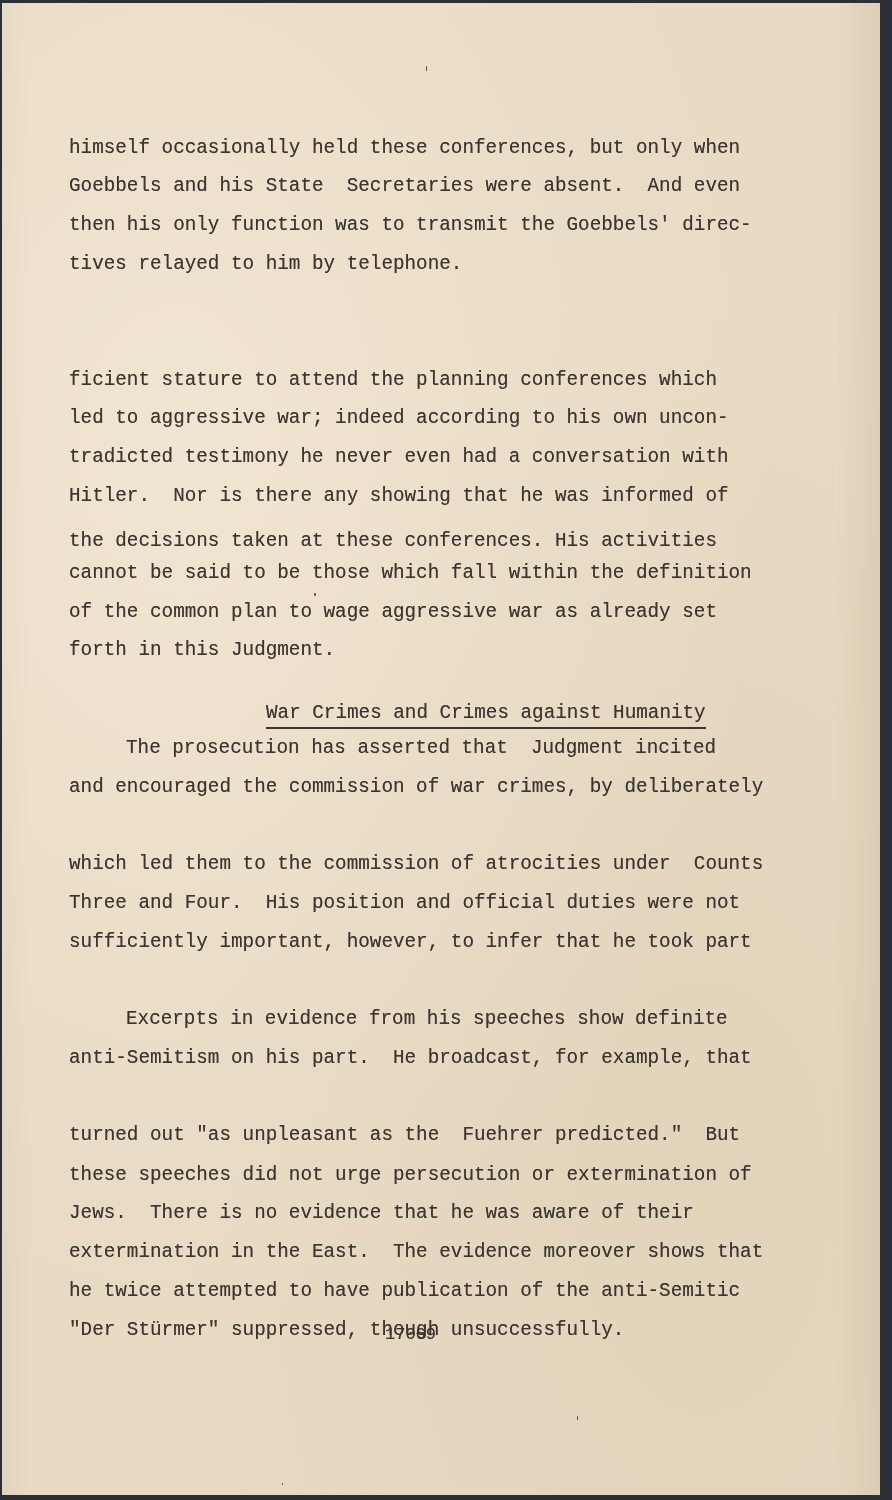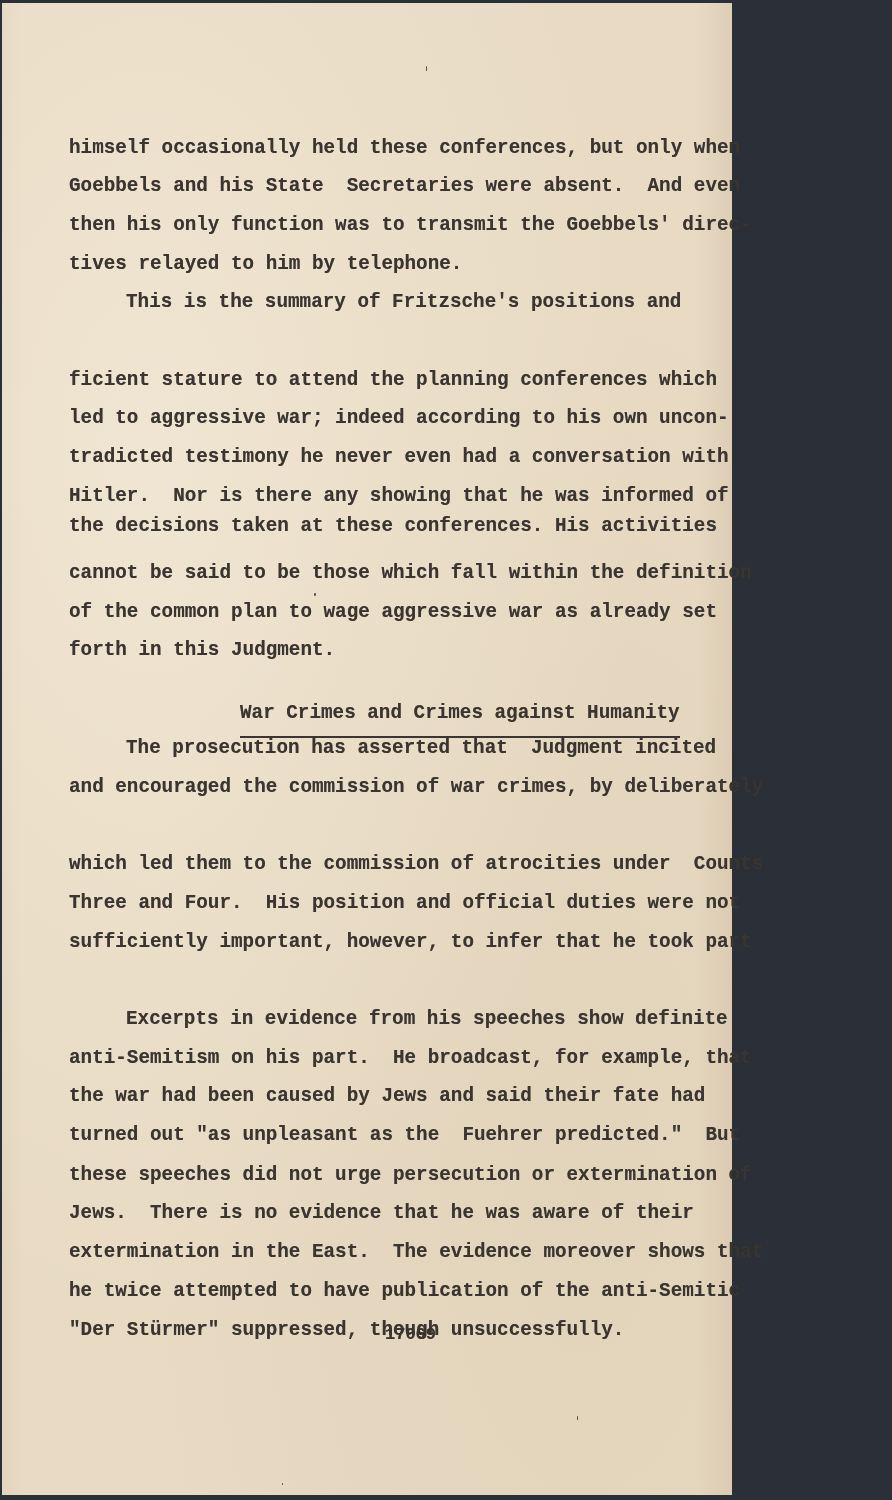--- a/index.html
+++ b/index.html
@@ -2,79 +2,76 @@
 <html><head>
 <meta charset="utf-8">
 <style>
   html, body { margin: 0; padding: 0; }
   body {
     width: 892px; height: 1500px; position: relative; overflow: hidden;
     background: #2b3038;
     font-family: "Liberation Mono", "DejaVu Sans Mono", monospace;
   }
   .page {
-    position: absolute; left: 2px; top: 3px; width: 730px; height: 1492px;
+    position: absolute; left: 2px; top: 3px; width: 878px; height: 1492px;
     background: #e8dac3;
     background-image:
       radial-gradient(ellipse at 20% 30%, rgba(255,250,238,0.35), rgba(255,250,238,0) 60%),
       radial-gradient(ellipse at 80% 80%, rgba(200,180,150,0.18), rgba(200,180,150,0) 55%),
       linear-gradient(90deg, rgba(180,160,130,0.10) 0%, rgba(0,0,0,0) 3%, rgba(0,0,0,0) 95%, rgba(170,150,120,0.18) 100%);
-    font-weight: bold;
   }
   .line {
     position: absolute; left: 67px;
     font-size: 19.3px; line-height: 24px; height: 24px;
     color: #3a3530; white-space: pre; letter-spacing: 0;
     text-shadow: 0 0 0.6px rgba(40,35,30,0.5);
   }
   .indent { left: 124px; }
   .heading {
-    position: absolute; left: 238px; top: 698px;
+    position: absolute; left: 264px; top: 698px;
     font-size: 19.3px; line-height: 24px; color: #3a3530; white-space: pre;
-    border-bottom: 2px solid #3a3530; padding-bottom: 11px;
+    border-bottom: 2px solid #3a3530; padding-bottom: 2px;
     text-shadow: 0 0 0.6px rgba(40,35,30,0.5);
   }
   .pagenum {
     position: absolute; left: 383px; top: 1320px;
     font-size: 17px; line-height: 24px; color: #3a3530;
     text-shadow: 0 0 0.6px rgba(40,35,30,0.5);
   }
   .speck { position: absolute; width: 2px; height: 3px; background: #5a5048; border-radius: 1px; }
 </style>
 </head>
 <body>
 
 <div class="page">
 
   <div class="line" style="top:133px">himself occasionally held these conferences, but only when</div>
   <div class="line" style="top:171px">Goebbels and his State  Secretaries were absent.  And even</div>
   <div class="line" style="top:210px">then his only function was to transmit the Goebbels' direc-</div>
   <div class="line" style="top:249px">tives relayed to him by telephone.</div>
 
-  <div class="line indent" style="top:287px">This is the summary of Fritzsche's positions and</div>
   <div class="line" style="top:365px">ficient stature to attend the planning conferences which</div>
   <div class="line" style="top:403px">led to aggressive war; indeed according to his own uncon-</div>
   <div class="line" style="top:442px">tradicted testimony he never even had a conversation with</div>
   <div class="line" style="top:481px">Hitler.  Nor is there any showing that he was informed of</div>
-  <div class="line" style="top:511px">the decisions taken at these conferences. His activities</div>
+  <div class="line" style="top:526px">the decisions taken at these conferences. His activities</div>
   <div class="line" style="top:558px">cannot be said to be those which fall within the definition</div>
   <div class="line" style="top:597px">of the common plan to wage aggressive war as already set</div>
   <div class="line" style="top:635px">forth in this Judgment.</div>
 
   <div class="heading">War Crimes and Crimes against Humanity</div>
 
   <div class="line indent" style="top:733px">The prosecution has asserted that  Judgment incited</div>
   <div class="line" style="top:772px">and encouraged the commission of war crimes, by deliberately</div>
   <div class="line" style="top:849px">which led them to the commission of atrocities under  Counts</div>
   <div class="line" style="top:888px">Three and Four.  His position and official duties were not</div>
   <div class="line" style="top:927px">sufficiently important, however, to infer that he took part</div>
 
   <div class="line indent" style="top:1004px">Excerpts in evidence from his speeches show definite</div>
   <div class="line" style="top:1043px">anti-Semitism on his part.  He broadcast, for example, that</div>
-  <div class="line" style="top:1081px">the war had been caused by Jews and said their fate had</div>
   <div class="line" style="top:1120px">turned out "as unpleasant as the  Fuehrer predicted."  But</div>
   <div class="line" style="top:1160px">these speeches did not urge persecution or extermination of</div>
   <div class="line" style="top:1237px">extermination in the East.  The evidence moreover shows that</div>
   <div class="line" style="top:1198px">Jews.  There is no evidence that he was aware of their</div>
   <div class="line" style="top:1276px">he twice attempted to have publication of the anti-Semitic</div>
   <div class="line" style="top:1315px">"Der Stürmer" suppressed, though unsuccessfully.</div>
 
   <div class="pagenum">17069</div>
 
   <div class="speck" style="left:424px; top:63px; height:5px; width:1px;"></div>

